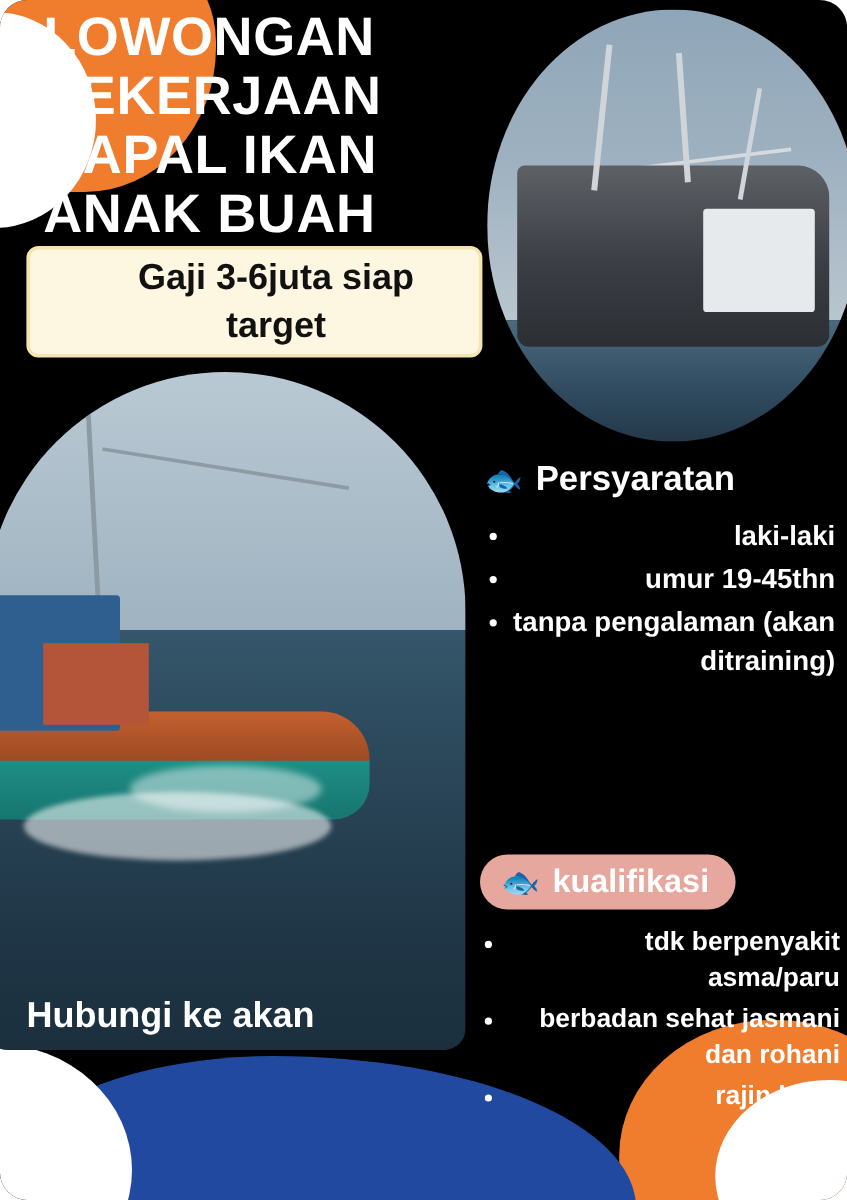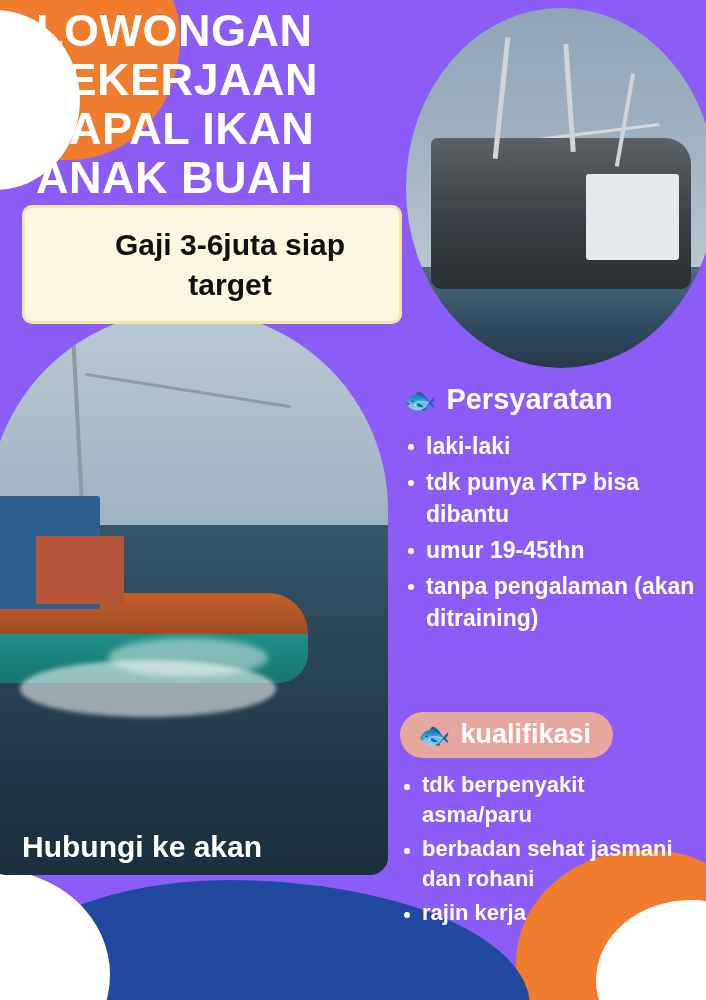--- a/index.html
+++ b/index.html
@@ -8,21 +8,22 @@
     background: #ffffff;
   }
   body {
     font-family: "Liberation Sans", sans-serif;
   }
   .poster {
     position: relative;
     width: 706px;
     height: 1000px;
     overflow: hidden;
-    background: #8b5cf6;
+    background: #000000;
+    border-radius: 23px;
   }
   
   .blob-orange-tl {
     position: absolute;
     left: -60px;
     top: -70px;
     width: 240px;
     height: 230px;
     background: #f07c2e;
     border-radius: 50% 55% 48% 52% / 52% 48% 55% 45%;
@@ -95,21 +96,21 @@
     letter-spacing: 0.5px;
     white-space: nowrap;
   }
 
   
   .salary-banner {
     position: absolute;
     left: 22px;
     top: 205px;
     width: 380px;
-    height: 119px;
+    height: 93px;
     background: #fdf6e0;
     border: 3px solid #f3e4b0;
     border-radius: 10px;
     z-index: 11;
     box-sizing: border-box;
     display: flex;
     align-items: center;
     justify-content: center;
   }
   .salary-text {
@@ -289,20 +290,21 @@
   }
   .fish-icon {
     display: inline-block;
     line-height: 1;
     font-size: 26px;
   }
   ul.bullets {
     list-style: none;
     margin: 0;
     padding: 0;
+    text-align: right;
   }
   ul.bullets li {
     position: relative;
     color: #ffffff;
     font-size: 23px;
     font-weight: bold;
     line-height: 32px;
     padding-left: 22px;
     margin-bottom: 4px;
   }
@@ -401,21 +403,20 @@
     </div>
   </div>
 
   <div class="req-section">
     <div class="section-title">
       <span class="fish-icon">🐟</span>
       <span>Persyaratan</span>
     </div>
     <ul class="bullets">
       <li>laki-laki</li>
-      <li>tdk punya KTP bisa dibantu</li>
       <li>umur 19-45thn</li>
       <li>tanpa pengalaman (akan ditraining)</li>
     </ul>
   </div>
 
   <div class="qual-section">
     <div class="qual-pill">
       <span class="fish-icon">🐟</span>
       <span>kualifikasi</span>
     </div>

